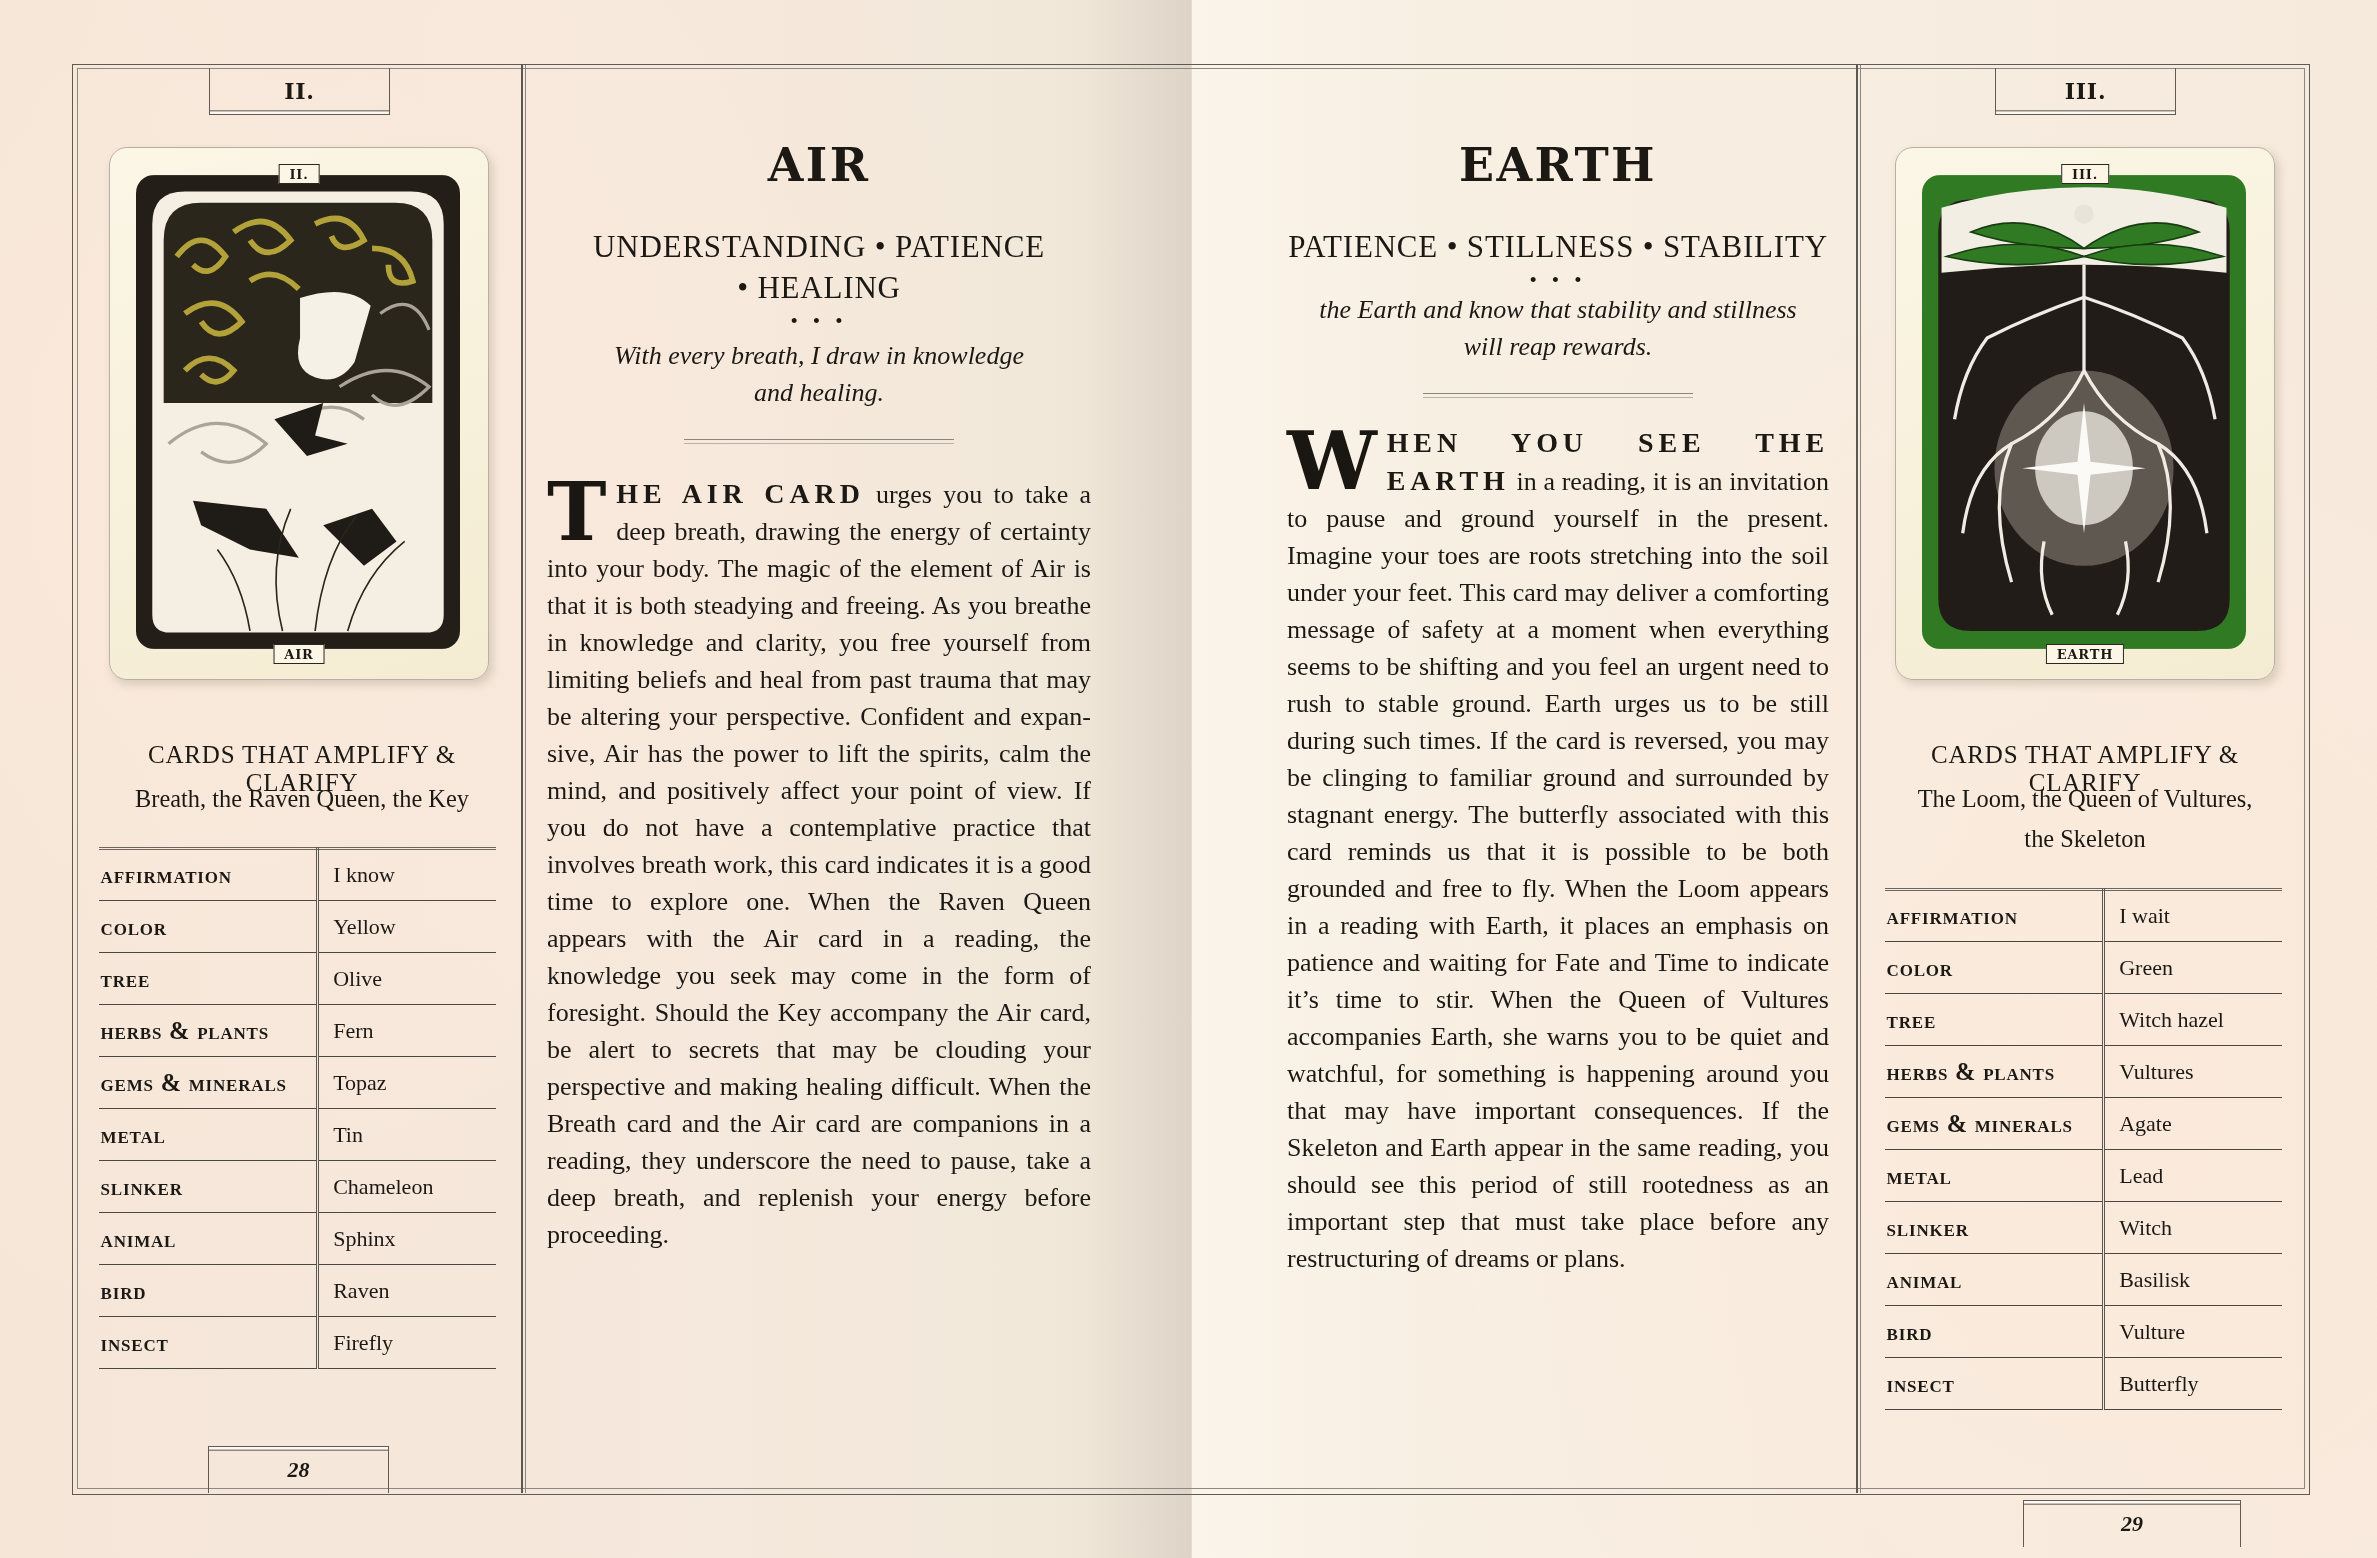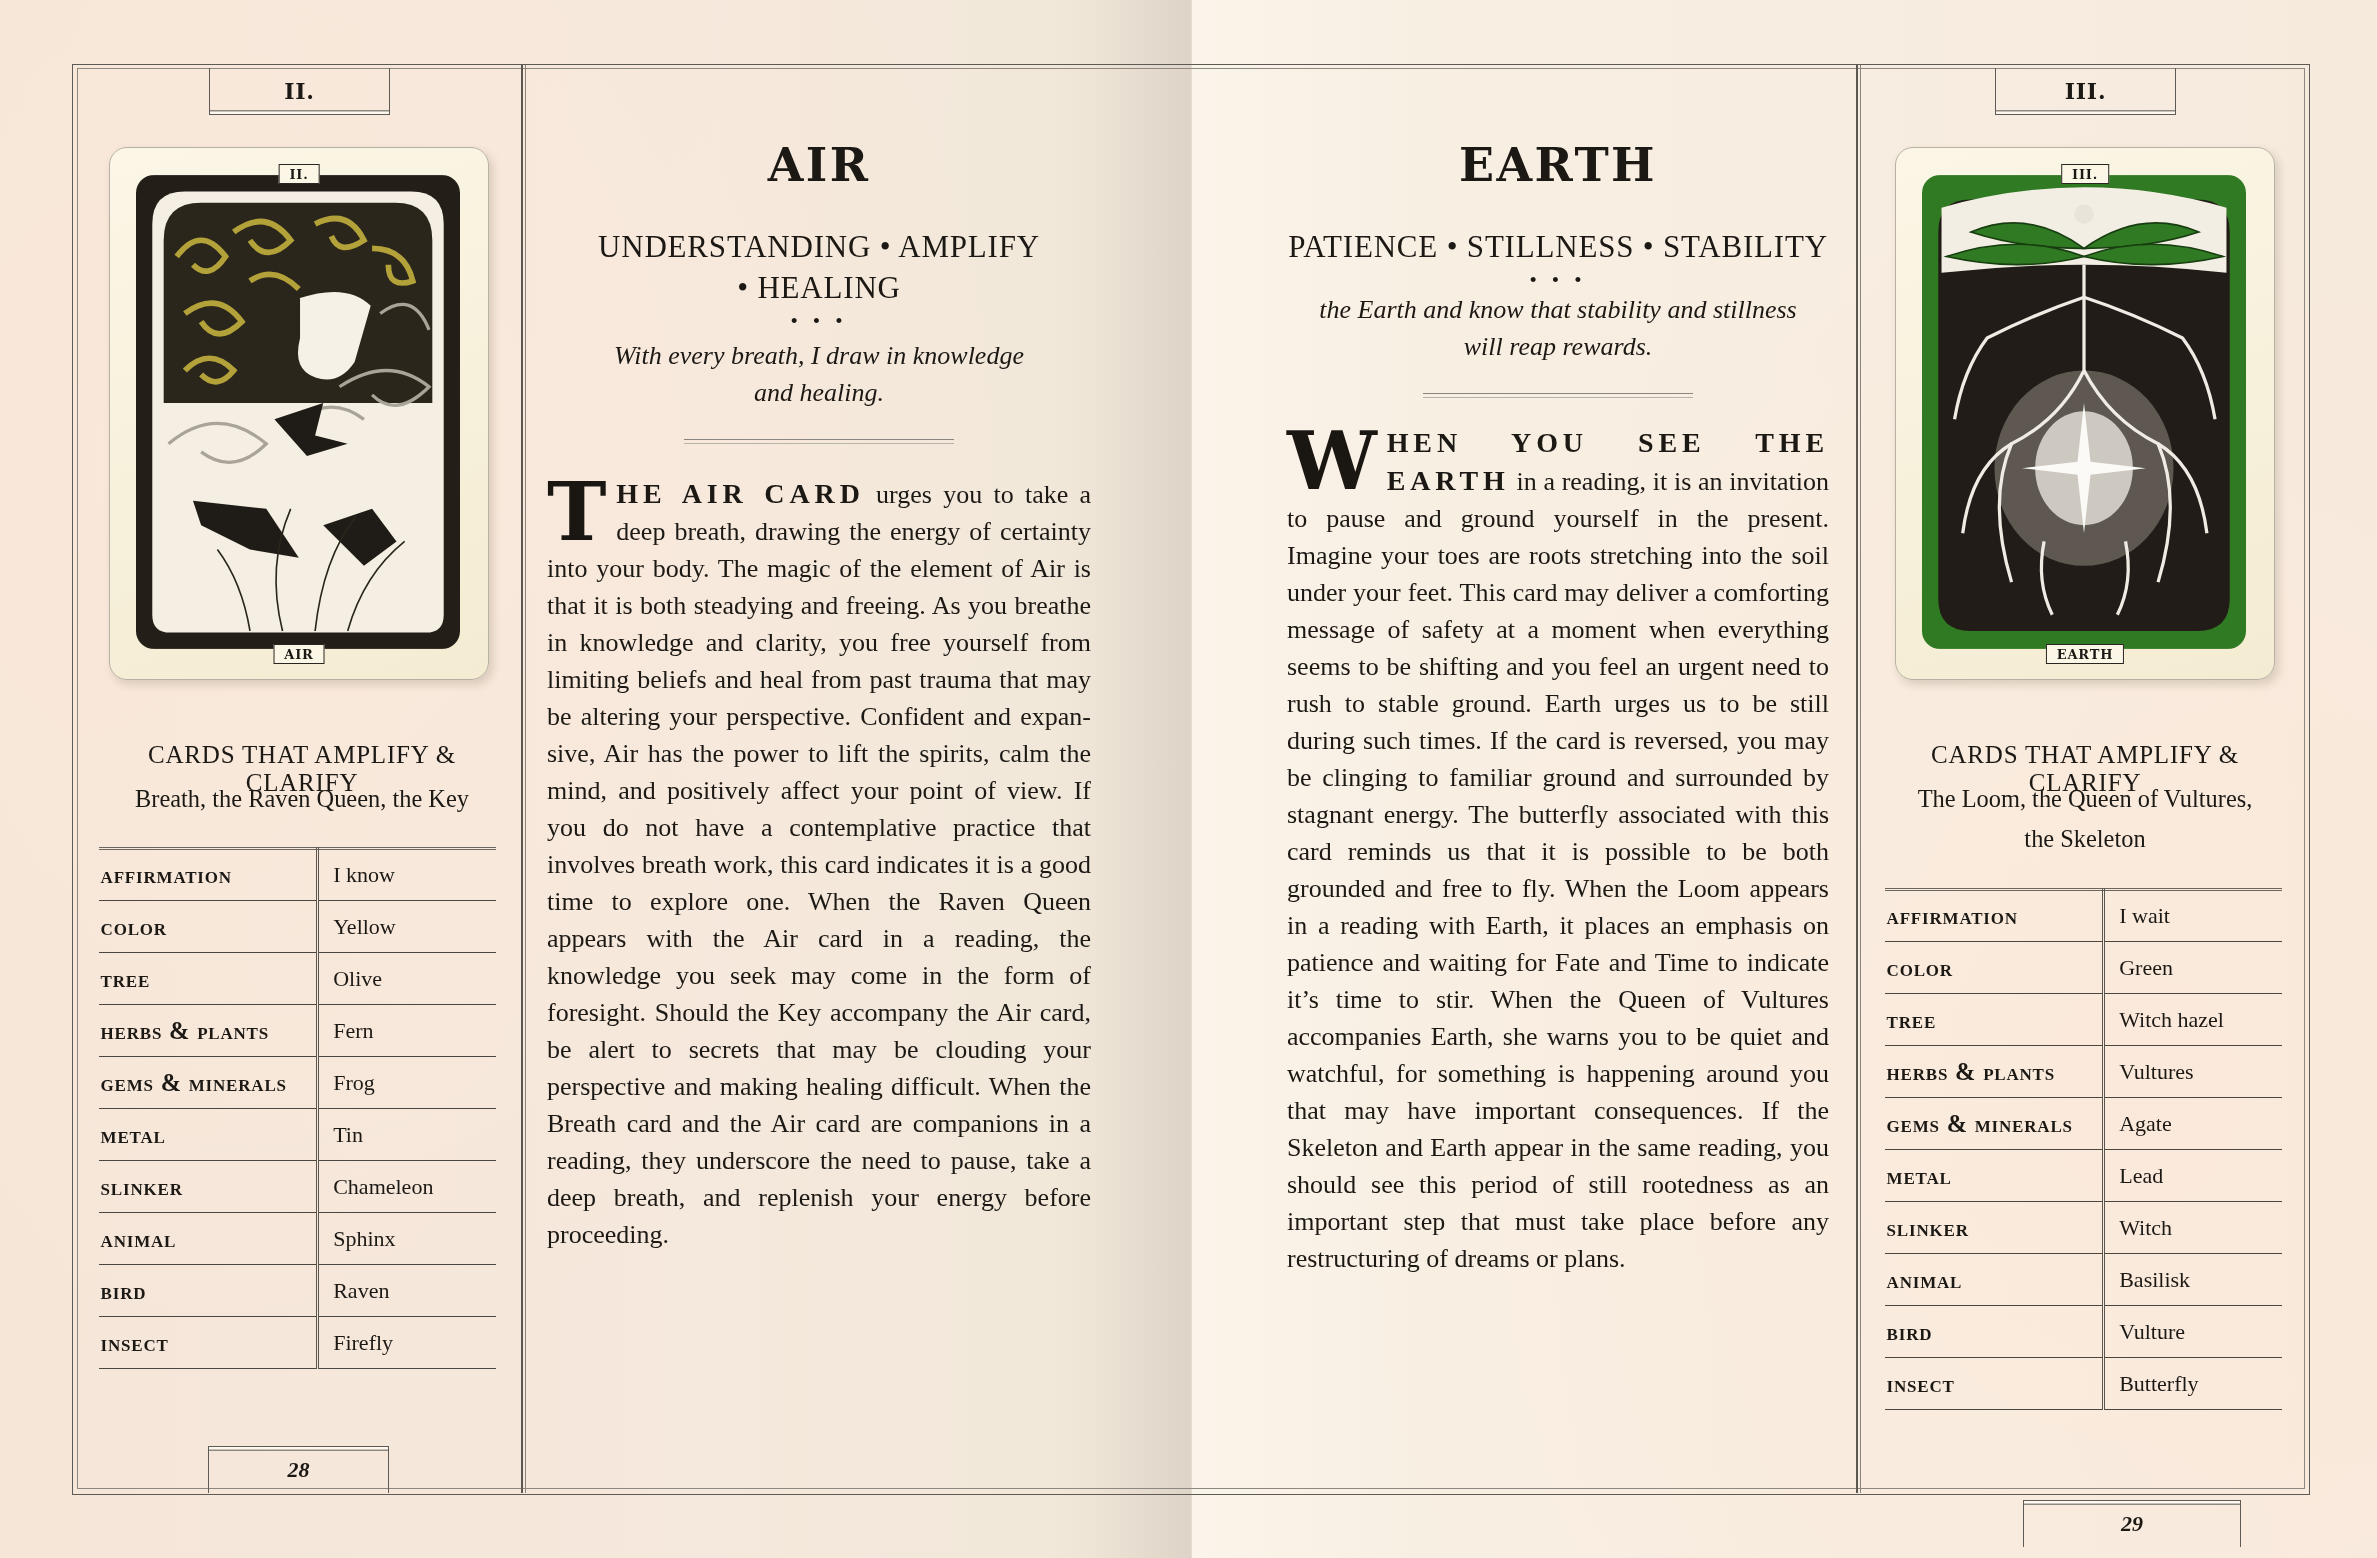--- a/index.html
+++ b/index.html
@@ -196,21 +196,21 @@
   <tr>
         <td class="k">TREE</td>
         <td class="v">Olive</td>
       </tr>
   <tr>
         <td class="k">HERBS &amp; PLANTS</td>
         <td class="v">Fern</td>
       </tr>
   <tr>
         <td class="k">GEMS &amp; MINERALS</td>
-        <td class="v">Frog</td>
+        <td class="v">Topaz</td>
       </tr>
   <tr>
         <td class="k">METAL</td>
         <td class="v">Tin</td>
       </tr>
   <tr>
         <td class="k">SLINKER</td>
         <td class="v">Chameleon</td>
       </tr>
   <tr>
@@ -227,21 +227,21 @@
       </tr>
 </tbody>
   </table>
 
 <div class="page-tab" style="left:208px;top:1446px;width:181px;">
   <span>28</span>
 </div>
 
 <div class="col" style="left:547px;top:138px;width:544px;">
   <div class="el-title">AIR</div>
-  <div class="keywords" style="margin-top:34px;">UNDERSTANDING • AMPLIFY</div>
+  <div class="keywords" style="margin-top:34px;">UNDERSTANDING • PATIENCE</div>
   <div class="keywords">• HEALING</div>
   <div class="dots">• • •</div>
   <div class="mantra" style="margin-top:4.9px;font-style:italic;">With every breath, I draw in knowledge</div>
   <div class="mantra">and healing.</div>
   <div class="sep" style="width:270px;margin-top:28px;"></div>
   <div class="body-text" style="margin-top:31px;">
     <span class="dropcap">T</span><span class="lead-caps">HE AIR CARD</span><span> urges you to take a deep breath, drawing the energy of certainty into your body. The magic of the element of Air is that it is both steadying and freeing. As you breathe in knowledge and clarity, you free yourself from limiting beliefs and heal from past trauma that may be altering your perspective. Confident and expan­sive, Air has the power to lift the spirits, calm the mind, and positively affect your point of view. If you do not have a contemplative practice that involves breath work, this card indicates it is a good time to explore one. When the Raven Queen appears with the Air card in a reading, the knowledge you seek may come in the form of foresight. Should the Key accompany the Air card, be alert to secrets that may be clouding your perspective and making healing difficult. When the Breath card and the Air card are companions in a reading, they underscore the need to pause, take a deep breath, and replenish your energy before proceeding.</span>
   </div>
 </div>
 

